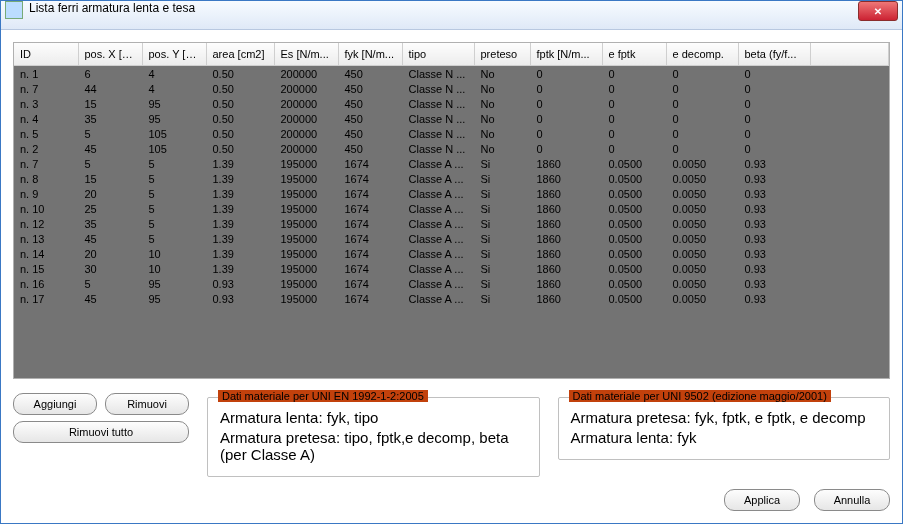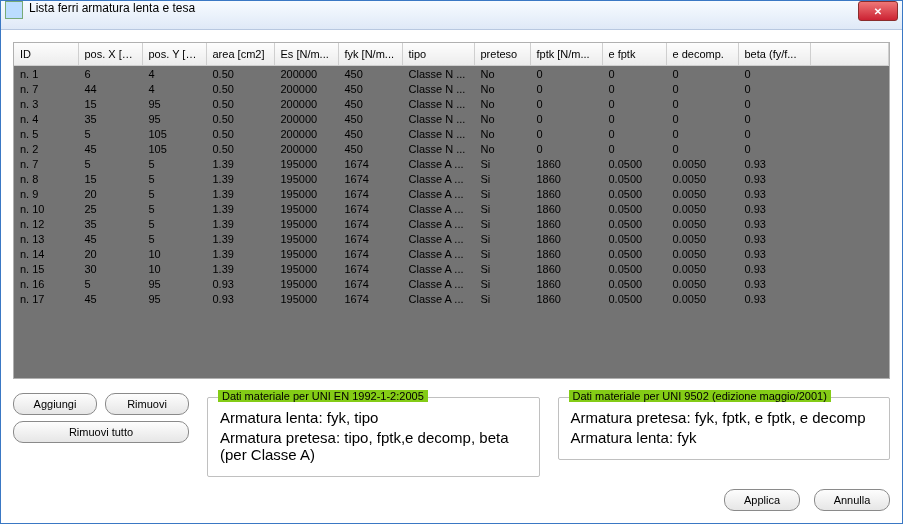--- a/index.html
+++ b/index.html
@@ -14,21 +14,21 @@
   thead th{background:linear-gradient(#fdfdfd,#ececec);border:1px solid #cfcfcf;border-top:none;font-weight:normal;text-align:left;padding:2px 6px;white-space:nowrap;overflow:hidden;text-overflow:ellipsis;height:18px;font-size:11px;}
   tbody td{padding:0 6px;height:15px;white-space:nowrap;overflow:hidden;text-overflow:ellipsis;font-size:11px;border-right:1px solid transparent;}
   col.c-id{width:64px}col.c-px{width:64px}col.c-py{width:64px}col.c-area{width:68px}col.c-es{width:64px}col.c-fyk{width:64px}col.c-tipo{width:72px}col.c-pre{width:56px}col.c-fptk{width:72px}col.c-efptk{width:64px}col.c-ede{width:72px}col.c-beta{width:72px}col.c-sp{width:auto}
   .bottom-row{display:flex;align-items:flex-start;margin-top:14px;gap:18px;}
   .btn-col{display:flex;flex-direction:column;gap:6px;width:176px;}
   .btn-col .row{display:flex;justify-content:space-between;}
   .btn{height:22px;border:1px solid #8a8a8a;background:linear-gradient(#fdfdfd,#e6e6e6);border-radius:10px;font-size:11px;display:flex;align-items:center;justify-content:center;cursor:default;padding:0 10px;box-sizing:border-box;}
   .btn-col .row .btn{width:84px}
   .btn-col .btn.full{width:176px}
   .fieldset{flex:1;border:1px solid #c0c0c0;border-radius:2px;padding:8px 12px 10px 12px;position:relative;margin-top:4px;}
-  .fieldset .legend{position:absolute;top:-8px;left:10px;background:#84cc16;padding:0 4px;font-size:11px;}
+  .fieldset .legend{position:absolute;top:-8px;left:10px;background:#c2410c;padding:0 4px;font-size:11px;}
   .fieldset .line{margin:3px 0;font-size:15px;}
   .footer{display:flex;justify-content:flex-end;gap:14px;margin-top:12px;}
   .footer .btn{width:76px}
   thead th:first-child{border-left:none}
 </style>
 </head>
 <body>
 
 <div class="window">
   <div class="titlebar">

